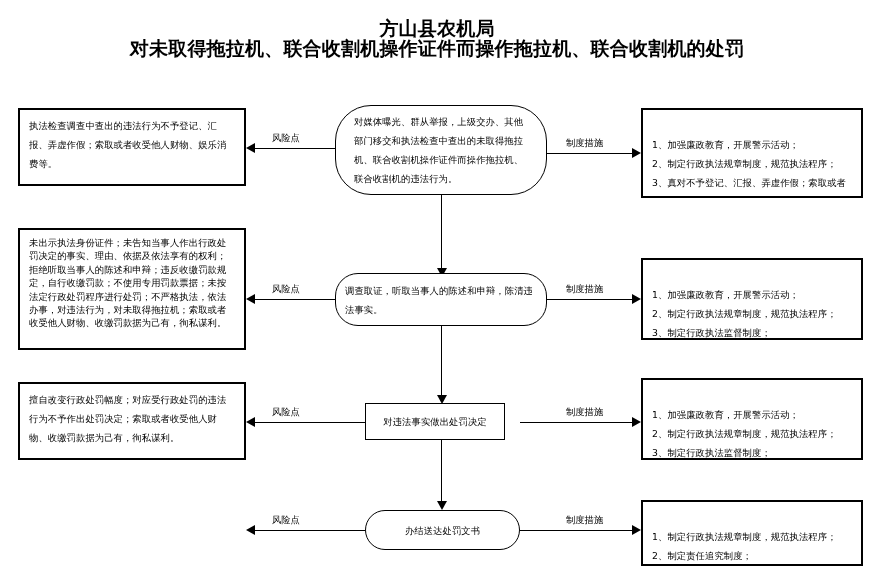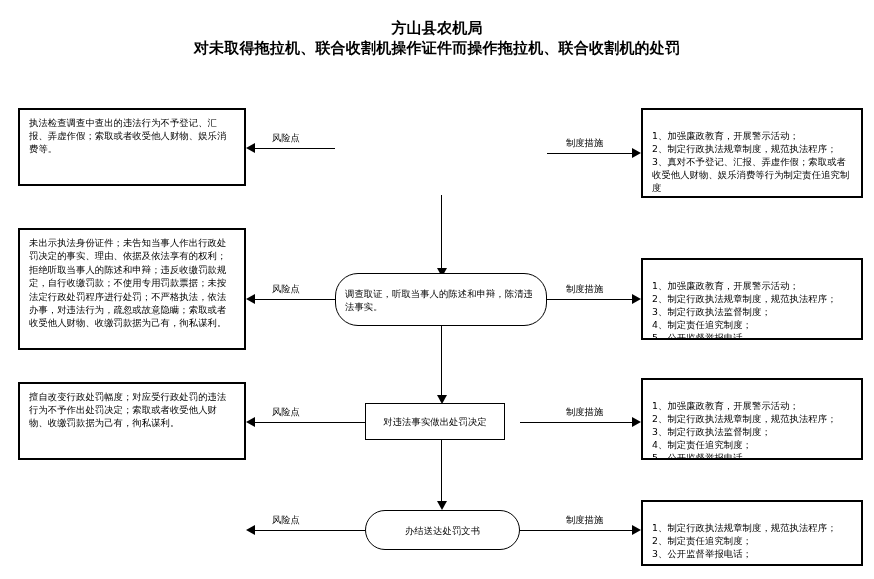--- a/index.html
+++ b/index.html
@@ -20,34 +20,34 @@
   }
 
   
   .title-block {
     position: absolute;
     left: 0;
     top: 18px;
     width: 874px;
     text-align: center;
     font-weight: bold;
-    font-size: 15px;
+    font-size: 19px;
     line-height: 20px;
     letter-spacing: 0.2px;
   }
   .title-line { display: block; }
 
   
   .node {
     position: absolute;
     box-sizing: border-box;
     background: #ffffff;
     border: 2px solid #000000;
     font-size: 9.3px;
-    line-height: 13px;
+    line-height: 19px;
     letter-spacing: 0.1px;
     color: #000000;
     padding: 6px 9px;
     overflow: hidden;
   }
   .node.center-text {
     display: flex;
     align-items: center;
     justify-content: center;
     text-align: center;
@@ -121,41 +121,44 @@
 
   <div class="title-block">
     <span class="title-line">方山县农机局</span>
     <span class="title-line">对未取得拖拉机、联合收割机操作证件而操作拖拉机、联合收割机的处罚</span>
   </div>
 
   <div class="node left-top" style="left:18px; top:108px; width:228px; height:78px;">
     <p>执法检查调查中查出的违法行为不予登记、汇报、弄虚作假；索取或者收受他人财物、娱乐消费等。</p>
   </div>
 
+  <div class="node rounded" style="left:335px; top:105px; width:212px; height:90px;">
+    <p>对媒体曝光、群从举报，上级交办、其他部门移交和执法检查中查出的未取得拖拉机、联合收割机操作证件而操作拖拉机、联合收割机的违法行为。</p>
+  </div>
 
   <div class="node left-top" style="left:641px; top:108px; width:222px; height:90px; white-space:pre-line;">
     <p>1、加强廉政教育，开展警示活动；
 2、制定行政执法规章制度，规范执法程序；
 3、真对不予登记、汇报、弄虚作假；索取或者收受他人财物、娱乐消费等行为制定责任追究制度
 4、公开监督举报电话。</p>
   </div>
 
   <div class="hline" style="left:255px; top:148px; width:80px;"></div>
   <div class="arrow-left" style="left:246px; top:143px;"></div>
   <div class="edge-label" style="left:272px; top:132px;">风险点</div>
 
   <div class="hline" style="left:547px; top:153px; width:85px;"></div>
   <div class="arrow-right" style="left:632px; top:148px;"></div>
   <div class="edge-label" style="left:566px; top:137px;">制度措施</div>
 
   <div class="vline" style="left:441px; top:195px; height:76px;"></div>
   <div class="arrow-down" style="left:437px; top:268px;"></div>
 
   <div class="node left-top" style="left:18px; top:228px; width:228px; height:122px; line-height:13.4px;">
-    <p>未出示执法身份证件；未告知当事人作出行政处罚决定的事实、理由、依据及依法享有的权利；拒绝听取当事人的陈述和申辩；违反收缴罚款规定，自行收缴罚款；不使用专用罚款票据；未按法定行政处罚程序进行处罚；不严格执法，依法办事，对违法行为，疏忽或故意隐瞒；索取或者收受他人财物、收缴罚款据为己有，徇私谋利。</p>
+    <p>未出示执法身份证件；未告知当事人作出行政处罚决定的事实、理由、依据及依法享有的权利；拒绝听取当事人的陈述和申辩；违反收缴罚款规定，自行收缴罚款；不使用专用罚款票据；未按法定行政处罚程序进行处罚；不严格执法，依法办事，对违法行为，对未取得拖拉机；索取或者收受他人财物、收缴罚款据为己有，徇私谋利。</p>
   </div>
 
   <div class="node thin center-text" style="left:335px; top:273px; width:212px; height:53px; text-align:left; justify-content:flex-start;border-radius:23px;">
     <p>调查取证，听取当事人的陈述和申辩，陈清违法事实。</p>
   </div>
 
   <div class="node left-top" style="left:641px; top:258px; width:222px; height:82px; white-space:pre-line;">
     <p>1、加强廉政教育，开展警示活动；
 2、制定行政执法规章制度，规范执法程序；
 3、制定行政执法监督制度；

